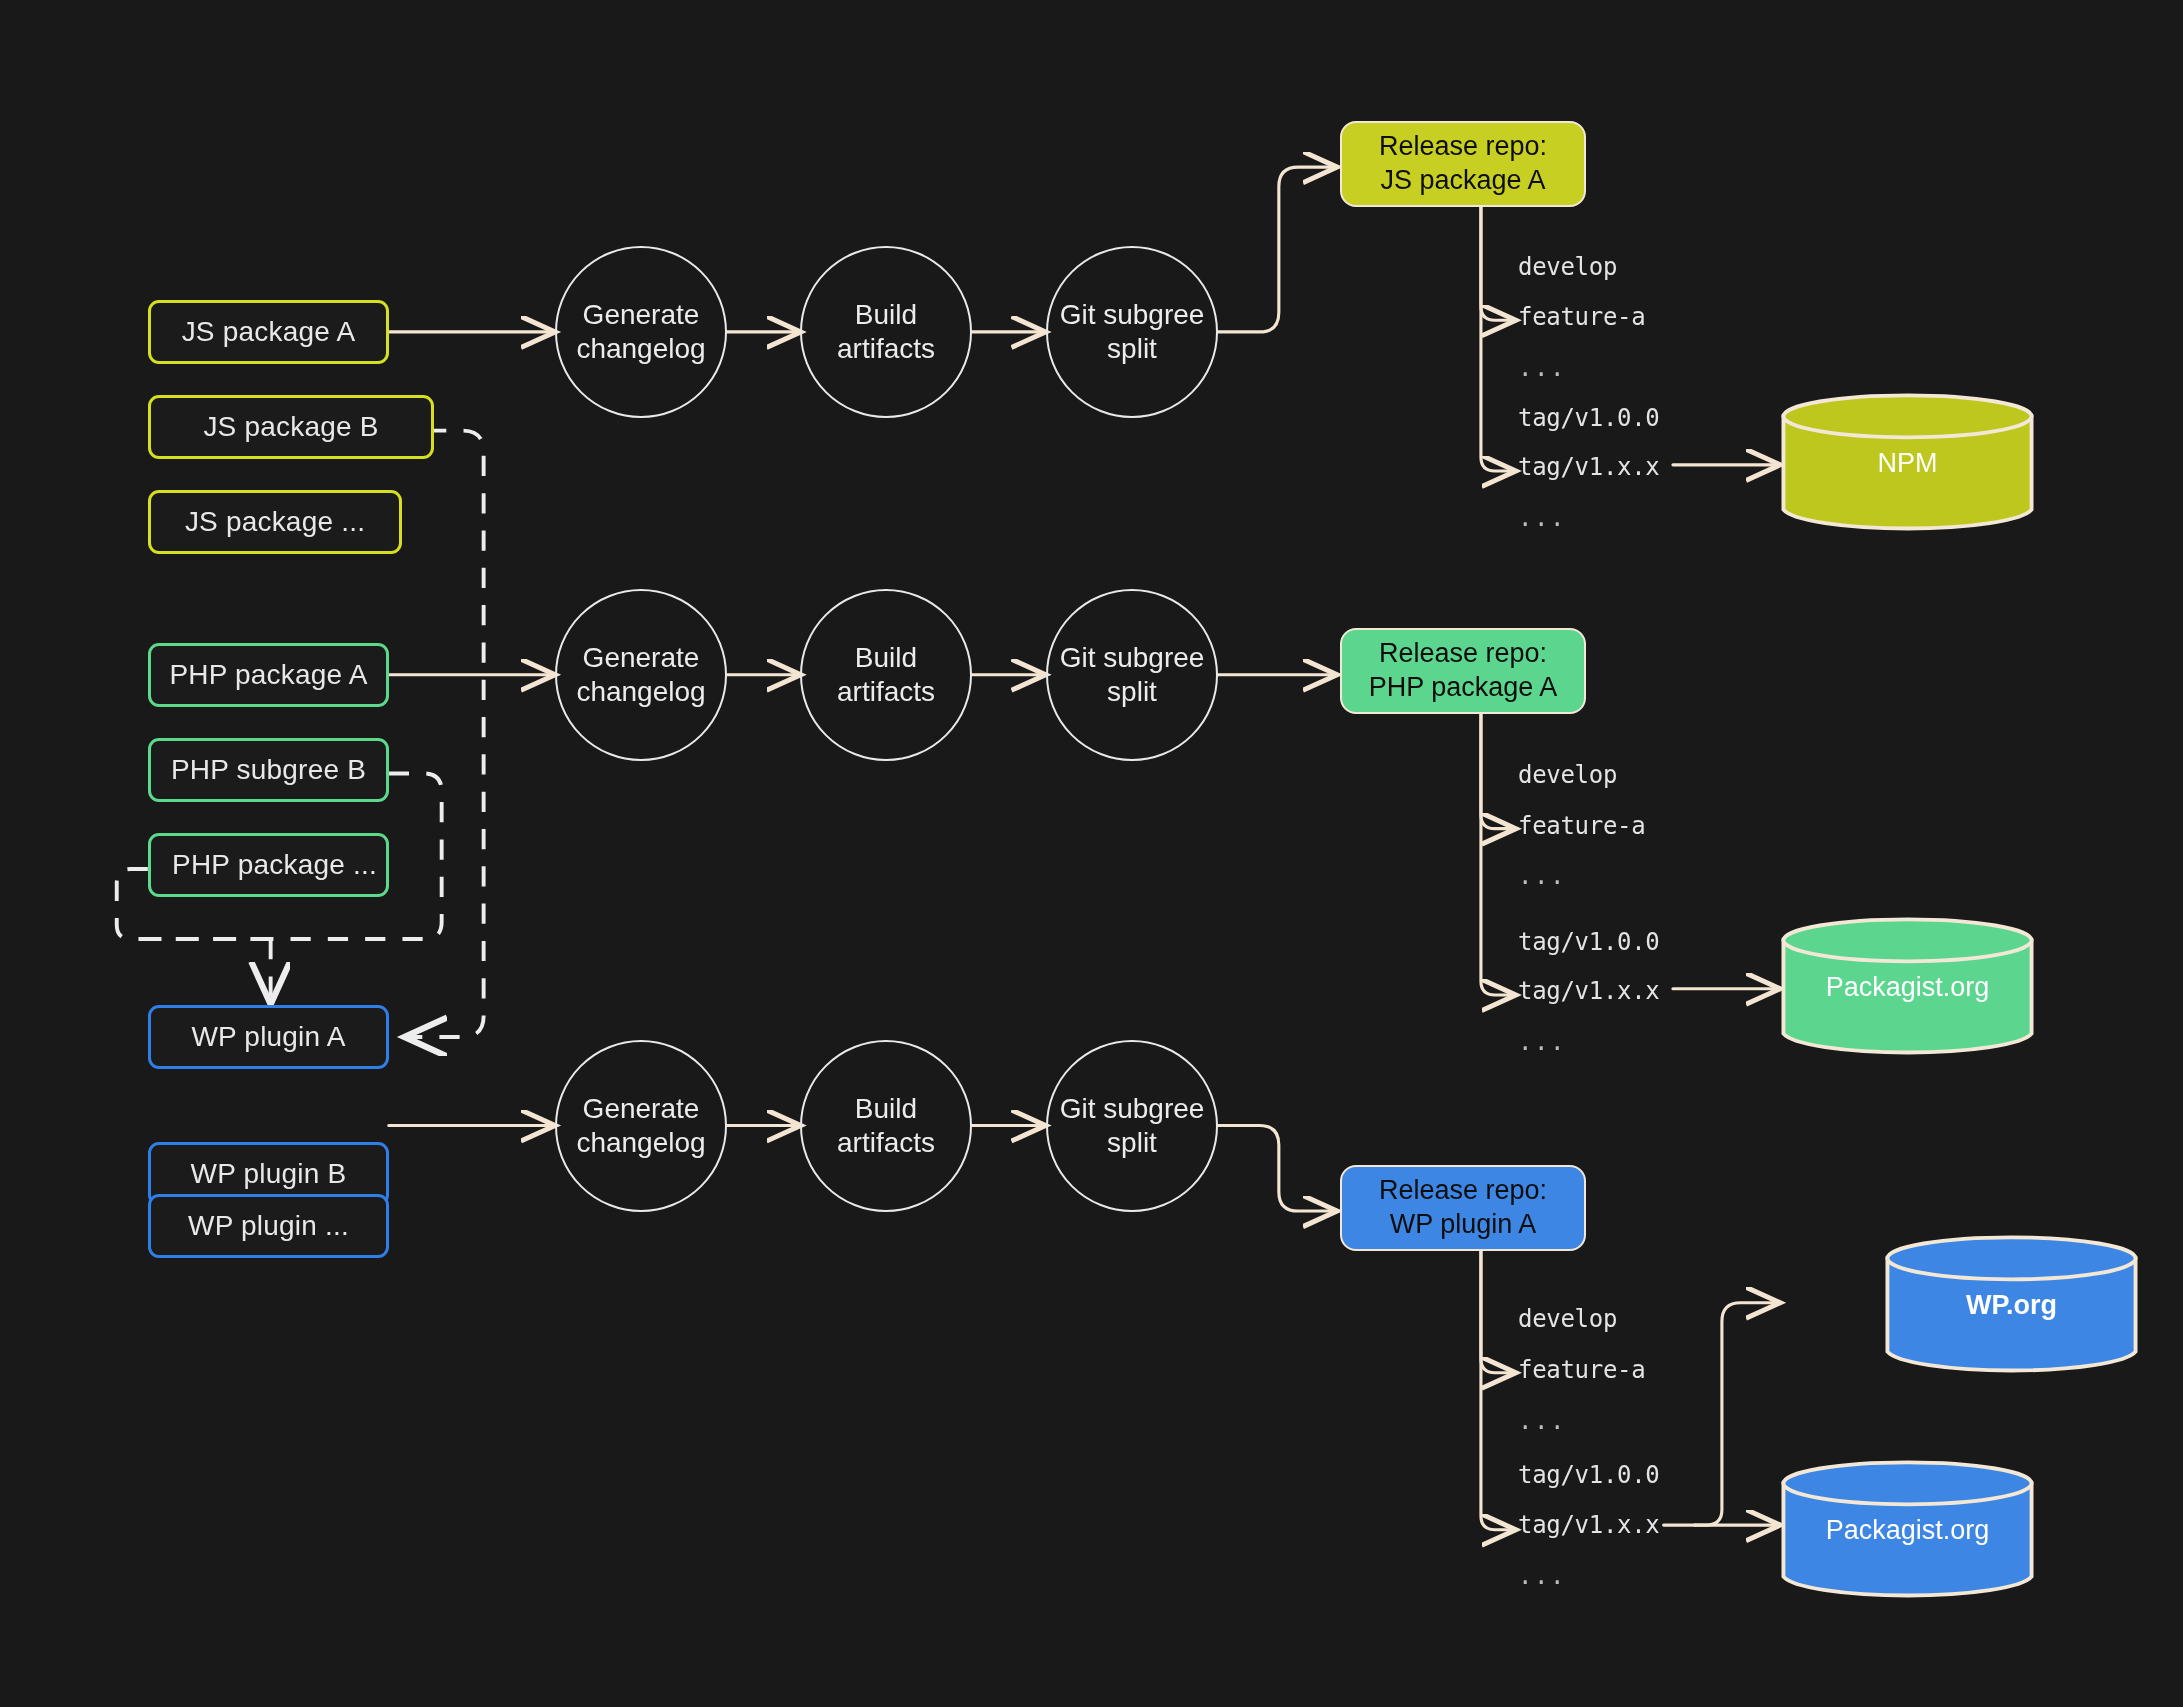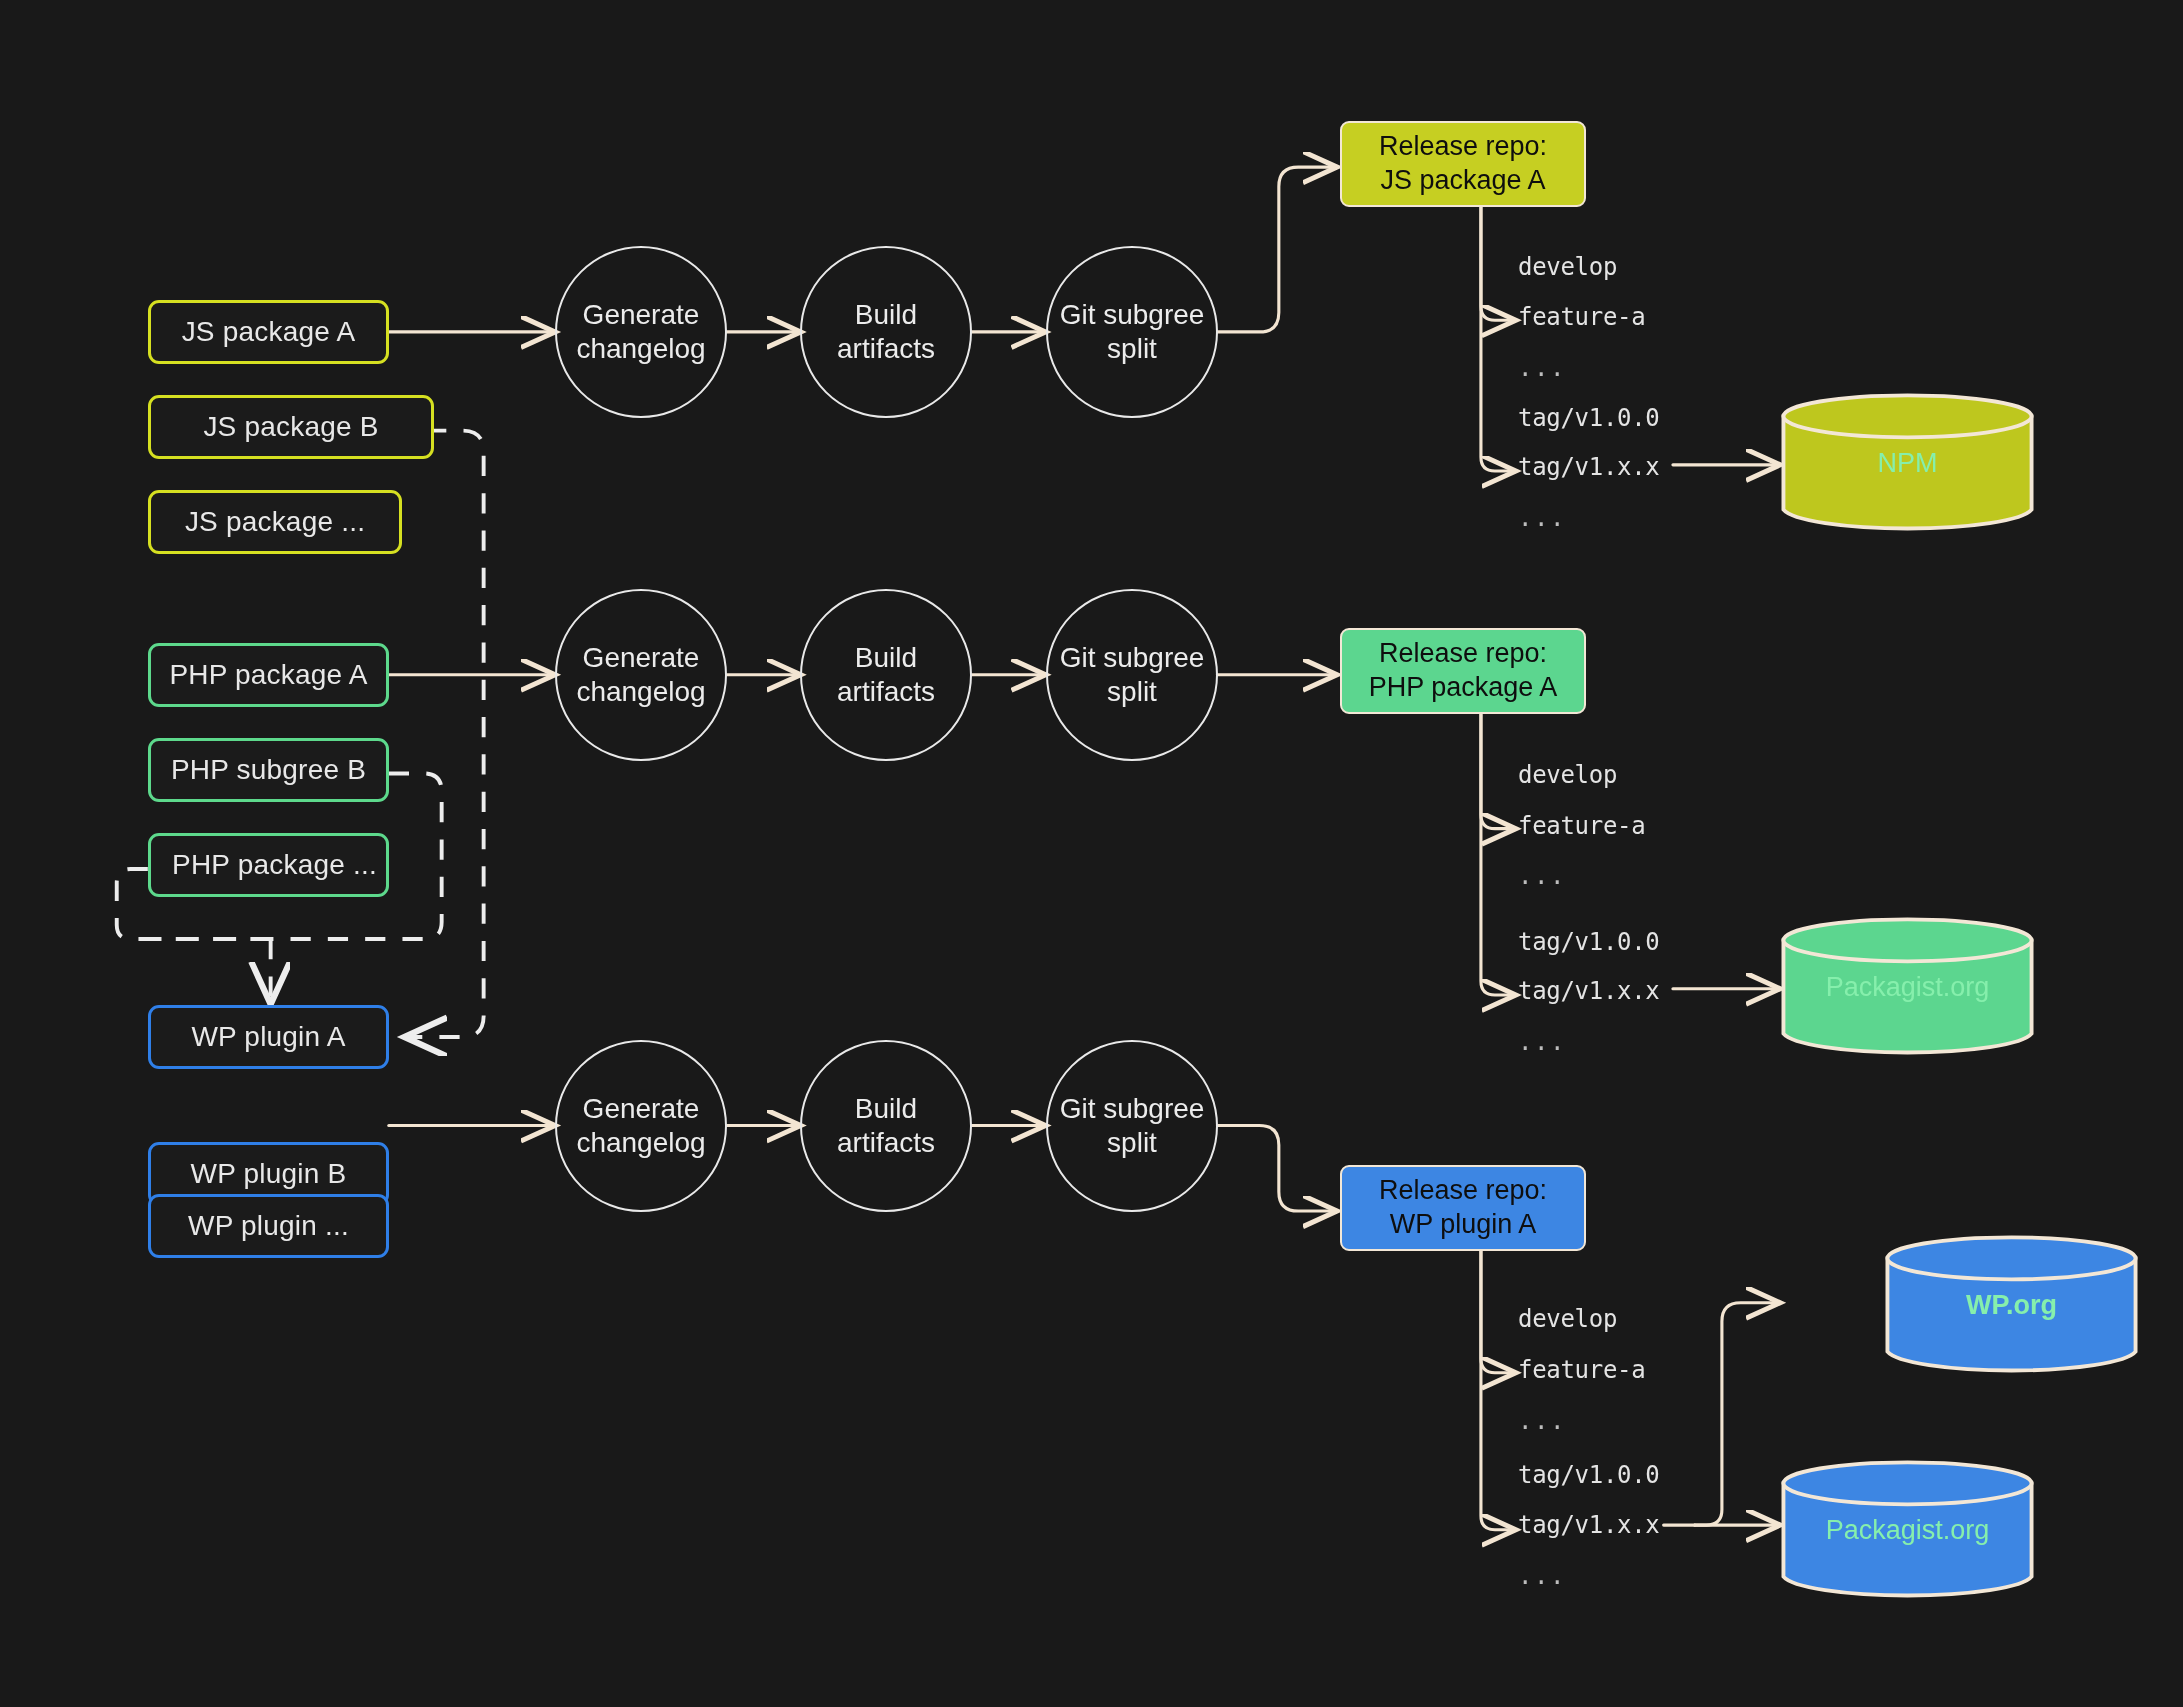--- a/index.html
+++ b/index.html
@@ -58,39 +58,39 @@
     display: flex;
     align-items: center;
     justify-content: center;
     white-space: pre-line;
   }
 
   
   .repo {
     position: absolute;
     box-sizing: border-box;
-    border-radius: 9px;
+    border-radius: 16px;
     border: 2.3px solid #f3e7d6;
     color: #0e0e0e;
     font-size: 27px;
     line-height: 1.25;
     text-align: center;
     display: flex;
     align-items: center;
     justify-content: center;
     white-space: pre-line;
   }
   .repo.js  { background: #c6cf22; }
   .repo.php { background: #5cd68f; }
   .repo.wp  { background: #3d86e3; }
 
   
   .cyl {
     position: absolute;
-    color: #86efac;
+    color: #ffffff;
     font-size: 27px;
     display: flex;
     align-items: center;
     justify-content: center;
   }
   .cyl svg { position: absolute; left: 0; top: 0; }
   .cyl span { position: relative; z-index: 2; }
 
   
   .blabel {

